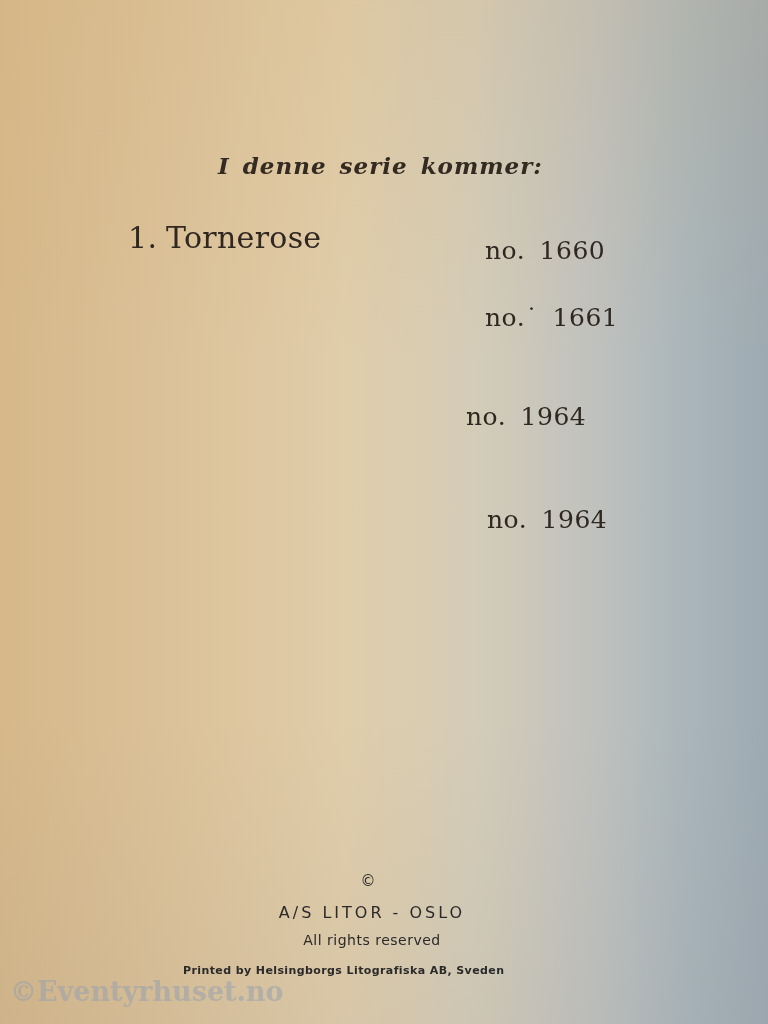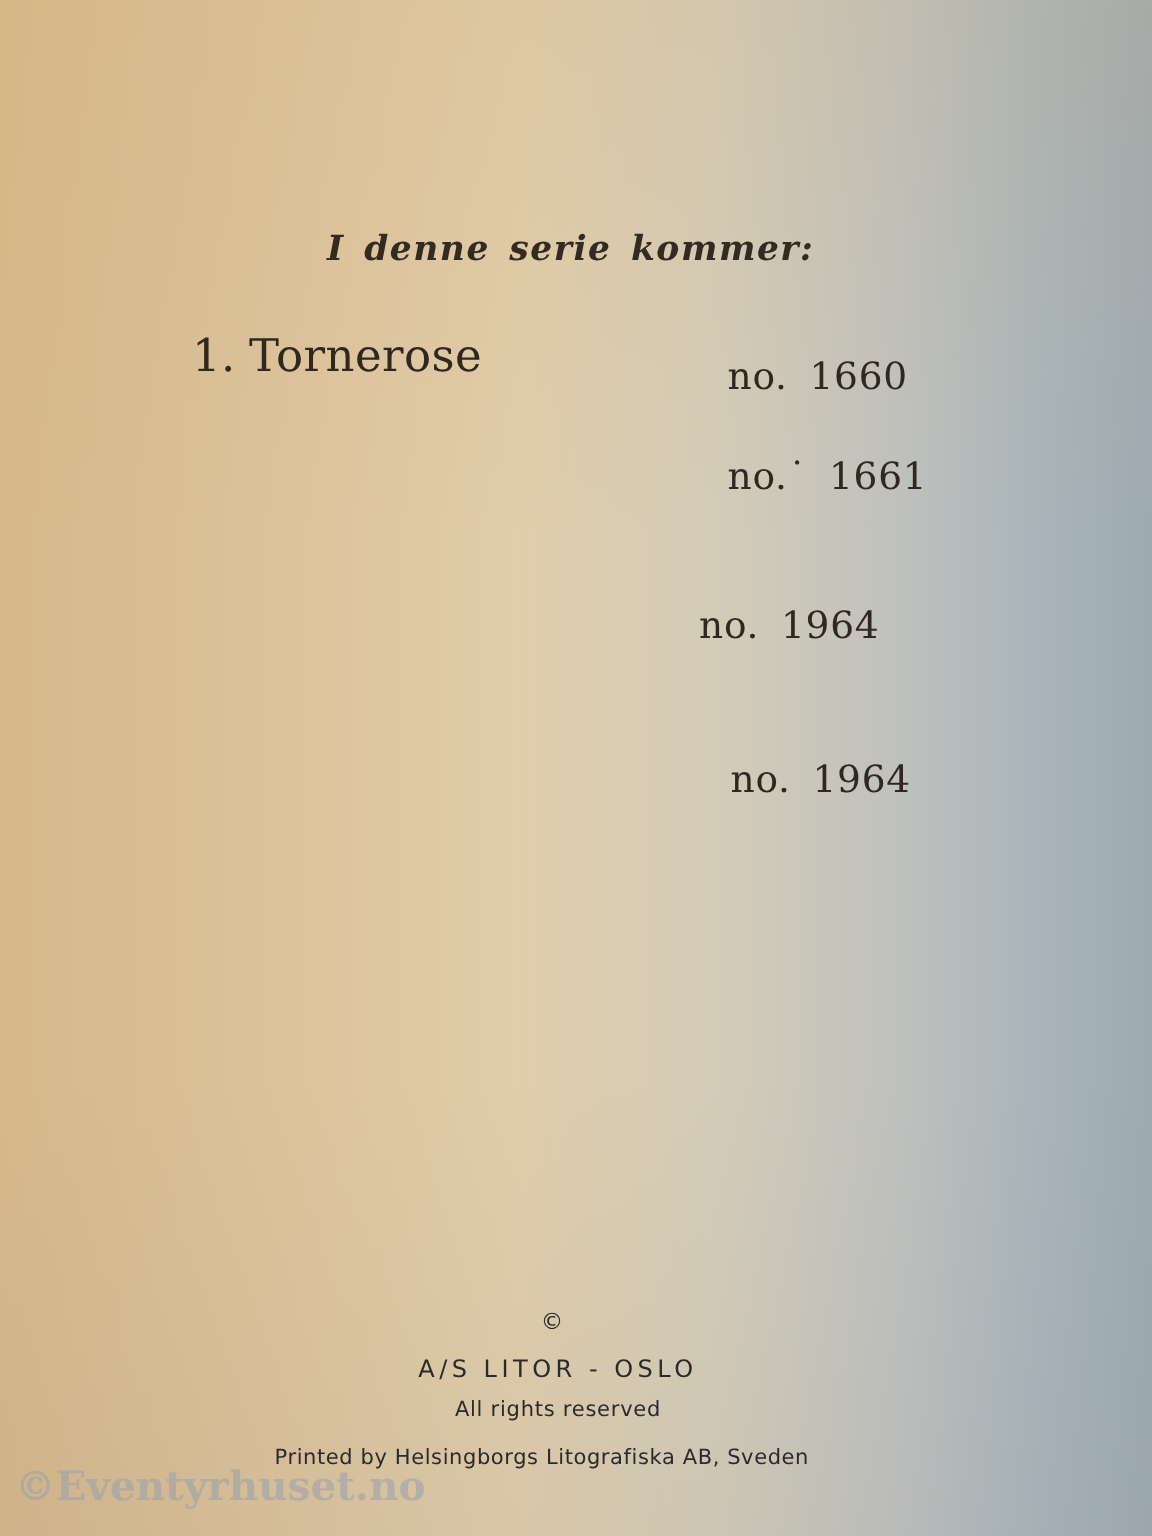--- a/index.html
+++ b/index.html
@@ -19,21 +19,21 @@
     }
     .entry { position: absolute; left: 128px; font-size: 30px; color: #2f2720; letter-spacing: 0.3px; word-spacing: 3px; }
     .entry .num { display: inline-block; width: 38px; }
     .entry .line2 { display: block; padding-left: 74px; margin-top: 2px; }
     .entry .line1 { display: block; }
     .catno { position: absolute; font-size: 25px; color: #2f2720; letter-spacing: 0.5px; word-spacing: 6px; margin-top: 20px; }
     .footer { position: absolute; left: 0; width: 768px; text-align: center; font-family: "DejaVu Sans", sans-serif; color: #2a2a2a; }
     .copy-icon { top: 872px; font-size: 15px; left: -16px; }
     .publisher { top: 903px; font-size: 16px; letter-spacing: 3px; left: -12px; }
     .rights { top: 932px; font-size: 14px; letter-spacing: 0.5px; left: -12px; }
-    .printed { position: absolute; top: 964px; left: 183px; font-family: "DejaVu Sans", sans-serif; font-size: 14px; color: #2a2a2a; letter-spacing: 0.4px; }
+    .printed { position: absolute; top: 964px; left: 183px; font-family: "DejaVu Sans", sans-serif; font-size: 11px; color: #2a2a2a; letter-spacing: 0.4px; font-weight: bold; }
     .watermark {
       position: absolute; left: 10px; top: 976px;
       font-family: "DejaVu Serif", serif; font-weight: bold; font-size: 27px;
       color: rgba(150,160,175,0.55);
     }
   </style>
 </head>
 <body>
 
 <div class="page">

